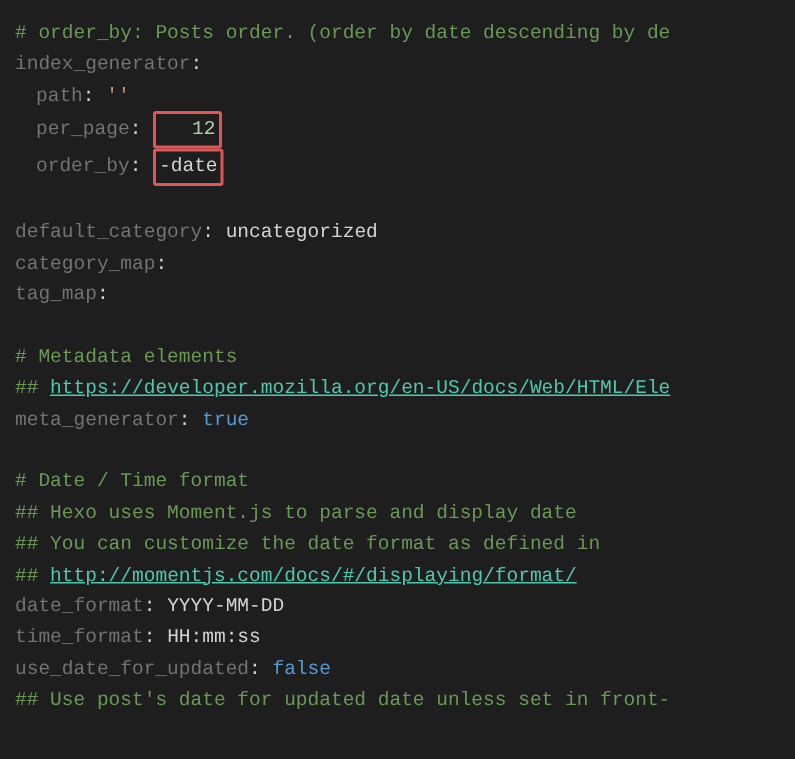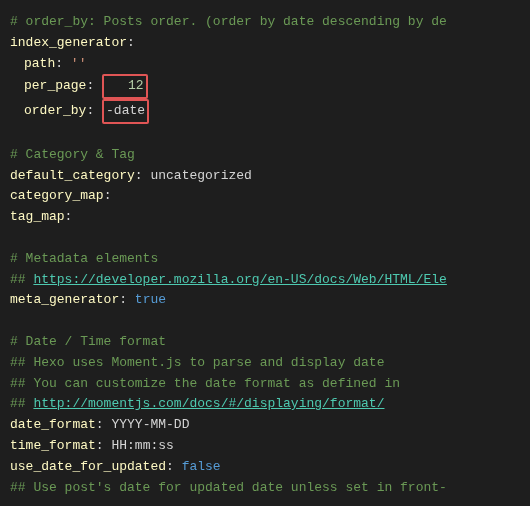--- a/index.html
+++ b/index.html
@@ -15,21 +15,21 @@
     }
     .code-area {
       padding: 4px 8px;
       line-height: 1.6;
     }
     .line {
       white-space: pre;
       display: block;
       padding: 0 2px;
     }
-    .key { color: #fef9c3; }
+    .key { color: #737373; }
     .value-num { color: #b5cea8; margin-left: 22px; }
     .value-str { color: #ce9178; }
     .value-bool { color: #569cd6; text-align: center; }
     .comment { color: #6a9955; }
     .link { color: #4ec9b0; text-decoration: underline; cursor: pointer; }
     .highlight-box {
       display: inline-block;
       border: 2px solid #e05555;
       border-radius: 2px;
       padding: 0 2px;
@@ -47,21 +47,20 @@
   <span class="line"><span class="key">index_generator</span><span class="plain">:</span></span>
 
   <span class="line indent1"><span class="key">path</span><span class="plain">: </span><span class="value-str">''</span></span>
 
   <span class="line indent1"><span class="key">per_page</span><span class="plain">: </span><span class="highlight-box"><span class="value-num">12</span></span></span>
 
   <span class="line indent1"><span class="key">order_by</span><span class="plain">: </span><span class="highlight-box"><span class="plain">-date</span></span></span>
 
   <span class="line">&nbsp;</span>
 
-  <span class="line comment"># Category &amp; Tag</span>
 
   <span class="line"><span class="key">default_category</span><span class="plain">: </span><span class="plain">uncategorized</span></span>
 
   <span class="line"><span class="key">category_map</span><span class="plain">:</span></span>
 
   <span class="line"><span class="key">tag_map</span><span class="plain">:</span></span>
 
   <span class="line">&nbsp;</span>
 
   <span class="line comment"># Metadata elements</span>

